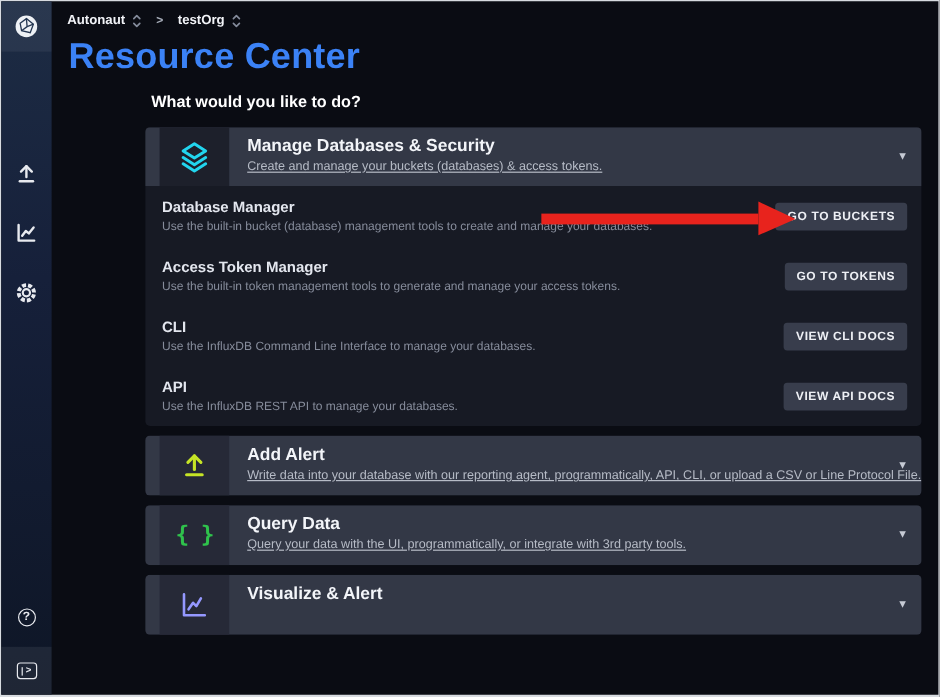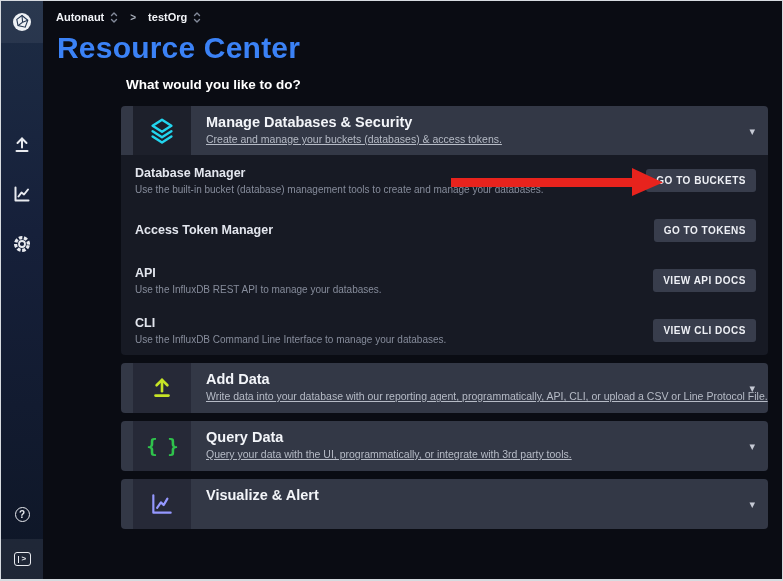--- a/index.html
+++ b/index.html
@@ -158,51 +158,52 @@
           <div class="body-row">
             <div class="row-text">
               <div class="row-title">Database Manager</div>
               <div class="row-desc">Use the built-in bucket (database) management tools to create and manage your databases.</div>
             </div>
             <button class="row-btn">GO TO BUCKETS</button>
           </div>
           <div class="body-row">
             <div class="row-text">
               <div class="row-title">Access Token Manager</div>
+              <div class="row-desc">Use the built-in token management tools to generate and manage your access tokens.</div>
             </div>
             <button class="row-btn">GO TO TOKENS</button>
+          </div>
+          <div class="body-row">
+            <div class="row-text">
+              <div class="row-title">CLI</div>
+              <div class="row-desc">Use the InfluxDB Command Line Interface to manage your databases.</div>
+            </div>
+            <button class="row-btn">VIEW CLI DOCS</button>
           </div>
           <div class="body-row">
             <div class="row-text">
               <div class="row-title">API</div>
               <div class="row-desc">Use the InfluxDB REST API to manage your databases.</div>
             </div>
             <button class="row-btn">VIEW API DOCS</button>
-          </div>
-          <div class="body-row">
-            <div class="row-text">
-              <div class="row-title">CLI</div>
-              <div class="row-desc">Use the InfluxDB Command Line Interface to manage your databases.</div>
-            </div>
-            <button class="row-btn">VIEW CLI DOCS</button>
           </div>
         </div>
       </section>
 
       <section class="card collapsed">
         <header class="card-header">
           <div class="icon-cell mid">
             <svg width="26" height="26" viewBox="0 0 24 24" fill="none" stroke="var(--accent-lime,#c6e426)" stroke-width="2.4" stroke-linecap="round" stroke-linejoin="round">
               <polyline points="7 9.5 12 4.5 17 9.5"></polyline>
               <line x1="12" y1="4.5" x2="12" y2="15"></line>
               <line x1="6" y1="19" x2="18" y2="19"></line>
             </svg>
           </div>
           <div class="head-text">
-            <div class="card-title">Add Data</div>
+            <div class="card-title">Add Alert</div>
             <div class="card-sub">Write data into your database with our reporting agent, programmatically, API, CLI, or upload a CSV or Line Protocol File.</div>
           </div>
           <span class="caret">▾</span>
         </header>
       </section>
 
       <section class="card collapsed">
         <header class="card-header">
           <div class="icon-cell mid">
             <span class="braces">{ }</span>

